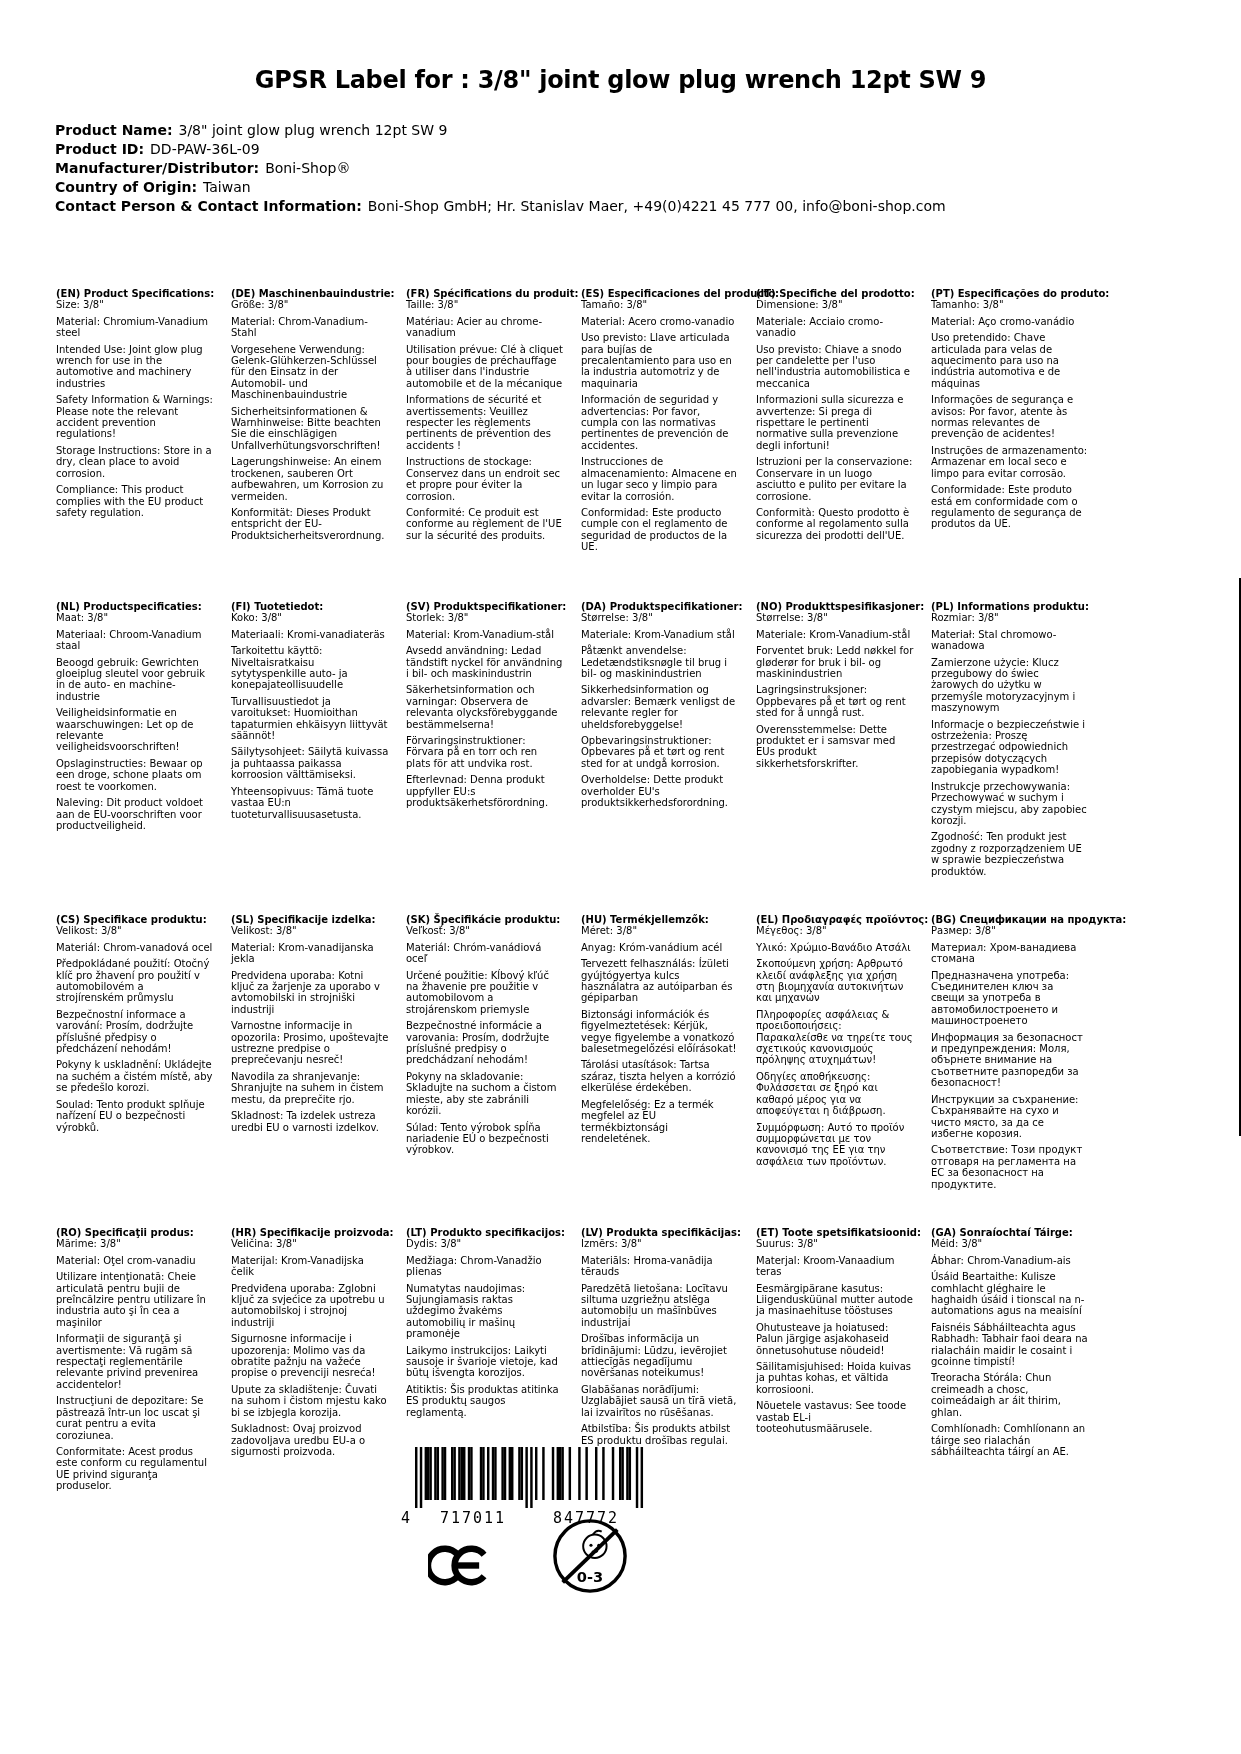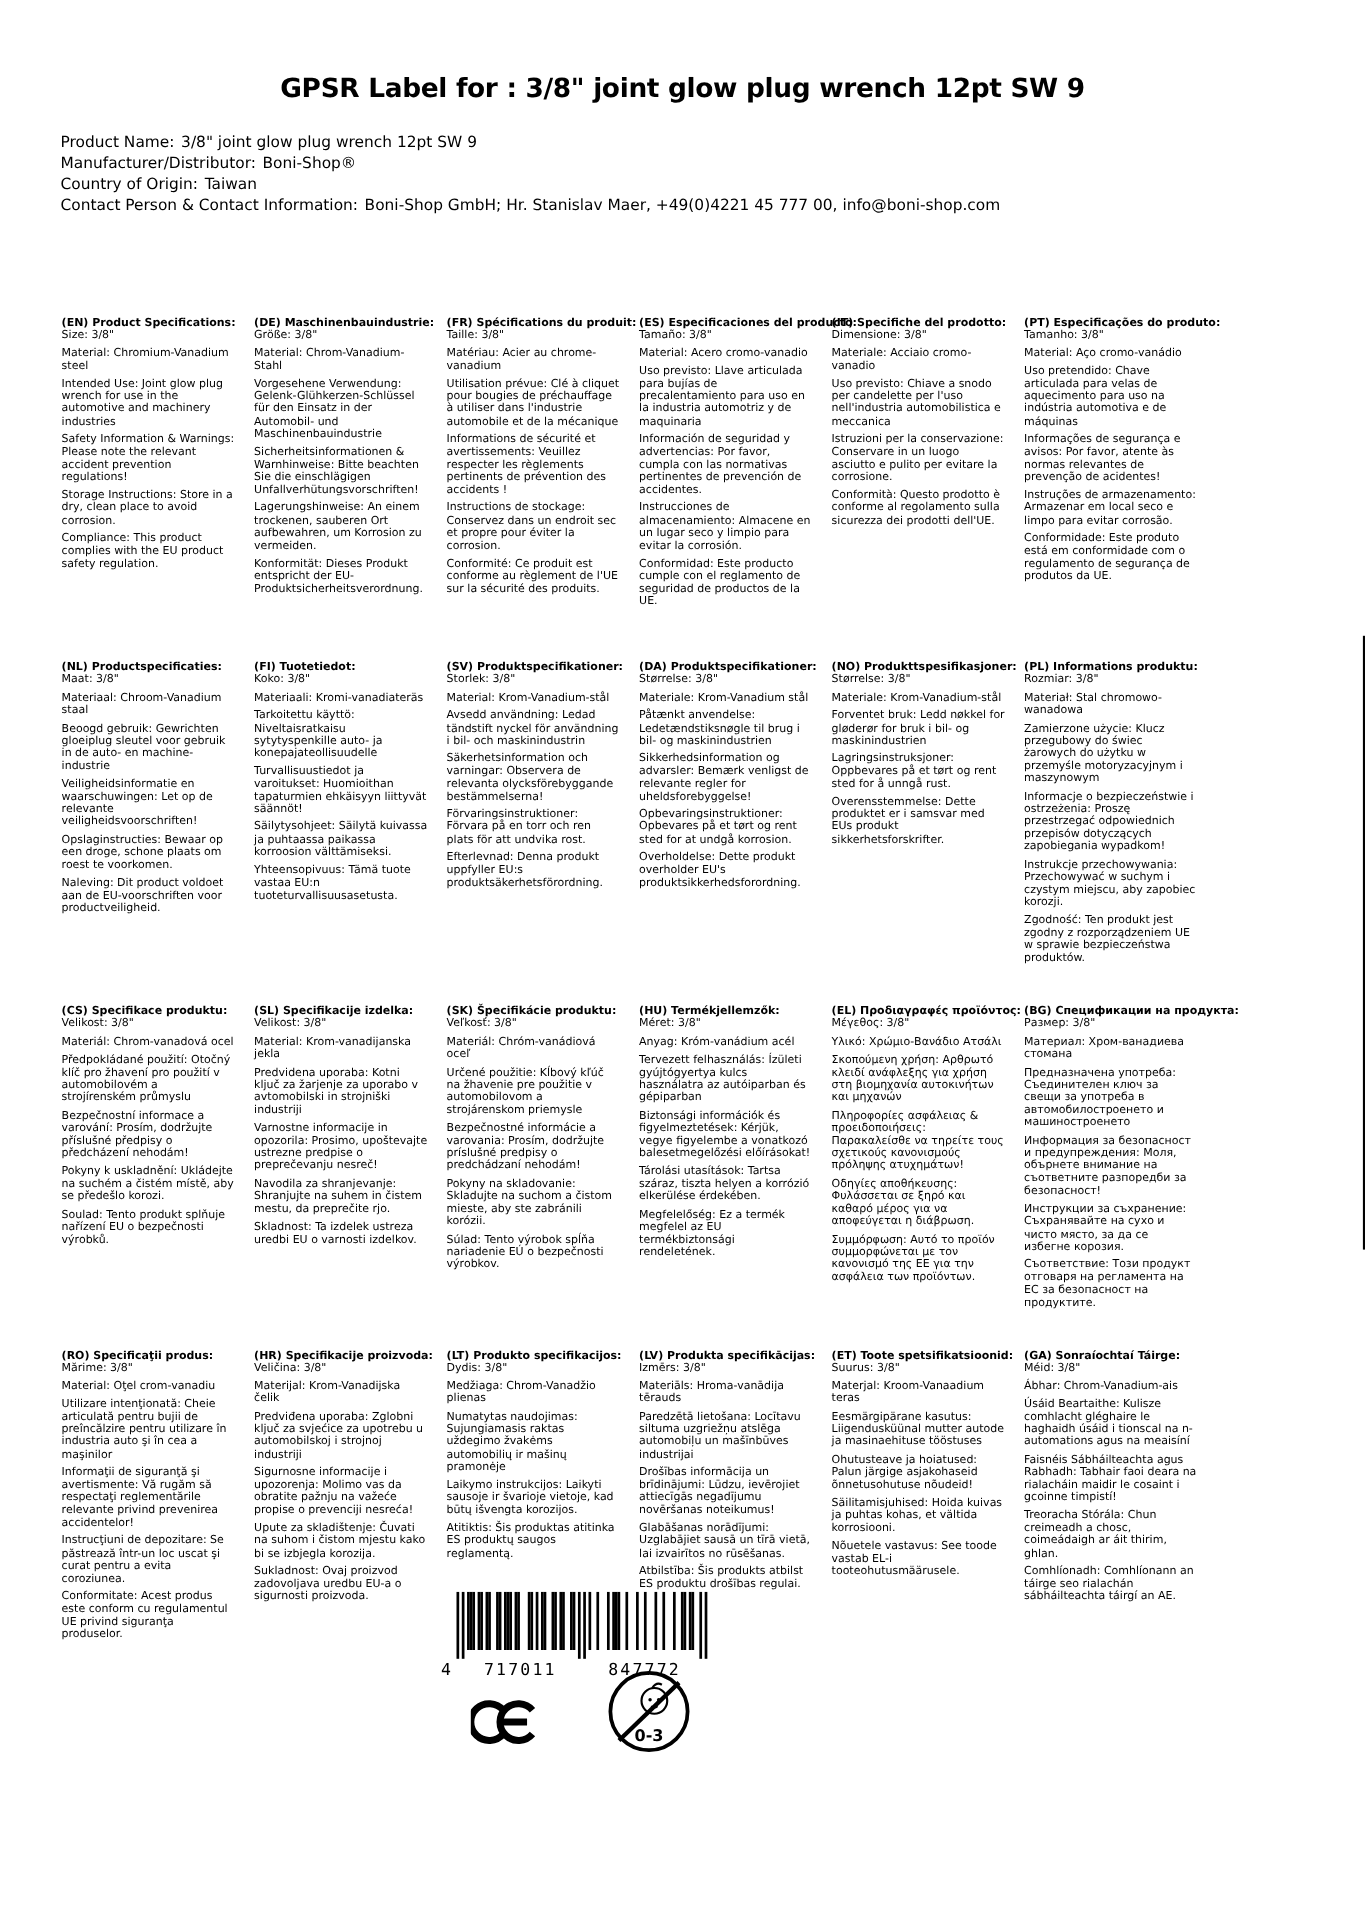--- a/index.html
+++ b/index.html
@@ -5,21 +5,21 @@
   html,body{margin:0;padding:0;}
   body{
     width:1241px;height:1754px;background:#ffffff;color:#000000;
     font-family:"DejaVu Sans",sans-serif;position:relative;overflow:hidden;
   }
   .title{
     position:absolute;top:66px;left:0;width:100%;text-align:center;
     font-size:24px;font-weight:700;letter-spacing:-0.3px;
   }
   .info{position:absolute;left:55px;top:121px;font-size:14px;line-height:19px;}
-  .info-row b{font-weight:400;margin-right:6px;}
+  .info-row b{font-weight:700;margin-right:6px;}
   .grid{
     position:absolute;left:56px;top:288px;
     display:grid;grid-template-columns:repeat(6,175px);grid-auto-rows:313px;
   }
   .block{width:158px;font-size:10px;line-height:11.4px;overflow-wrap:break-word;}
   .block h3{font-size:10px;line-height:11.4px;margin:0;font-weight:700;white-space:nowrap;}
   .spec-p{margin:0 0 5px 0;}
   .barcode{position:absolute;left:399px;top:1447px;}
   .bc-digit{font-family:"DejaVu Sans Mono",monospace;font-size:15px;letter-spacing:2px;fill:#000;}
   .ce-mark{position:absolute;left:428px;top:1542px;}
@@ -30,20 +30,23 @@
 </head>
 <body>
 
 <div class="title">GPSR Label for : 3/8" joint glow plug wrench 12pt SW 9</div>
 
 <div class="info">
   <div class="info-row">
     <b>Product Name:</b><span>3/8" joint glow plug wrench 12pt SW 9</span>
   </div>
   <div class="info-row">
+    <b>Product ID:</b><span>DD-PAW-36L-09</span>
+  </div>
+  <div class="info-row">
     <b>Manufacturer/Distributor:</b><span>Boni-Shop®</span>
   </div>
   <div class="info-row">
     <b>Country of Origin:</b><span>Taiwan</span>
   </div>
   <div class="info-row">
     <b>Contact Person &amp; Contact Information:</b><span>Boni-Shop GmbH; Hr. Stanislav Maer, +49(0)4221 45 777 00, info@boni-shop.com</span>
   </div>
 </div>
 
@@ -95,20 +98,21 @@
         <p class="spec-p">Conformidad: Este producto cumple con el reglamento de seguridad de productos de la UE.</p>
       </div>
   </div>
 
   <div class="block">
     <h3>(IT) Specifiche del prodotto:</h3>
     <div>
         <p class="spec-p">Dimensione: 3/8"</p>
         <p class="spec-p">Materiale: Acciaio cromo-vanadio</p>
         <p class="spec-p">Uso previsto: Chiave a snodo per candelette per l'uso nell'industria automobilistica e meccanica</p>
+        <p class="spec-p">Informazioni sulla sicurezza e avvertenze: Si prega di rispettare le pertinenti normative sulla prevenzione degli infortuni!</p>
         <p class="spec-p">Istruzioni per la conservazione: Conservare in un luogo asciutto e pulito per evitare la corrosione.</p>
         <p class="spec-p">Conformità: Questo prodotto è conforme al regolamento sulla sicurezza dei prodotti dell'UE.</p>
       </div>
   </div>
 
   <div class="block">
     <h3>(PT) Especificações do produto:</h3>
     <div>
         <p class="spec-p">Tamanho: 3/8"</p>
         <p class="spec-p">Material: Aço cromo-vanádio</p>

